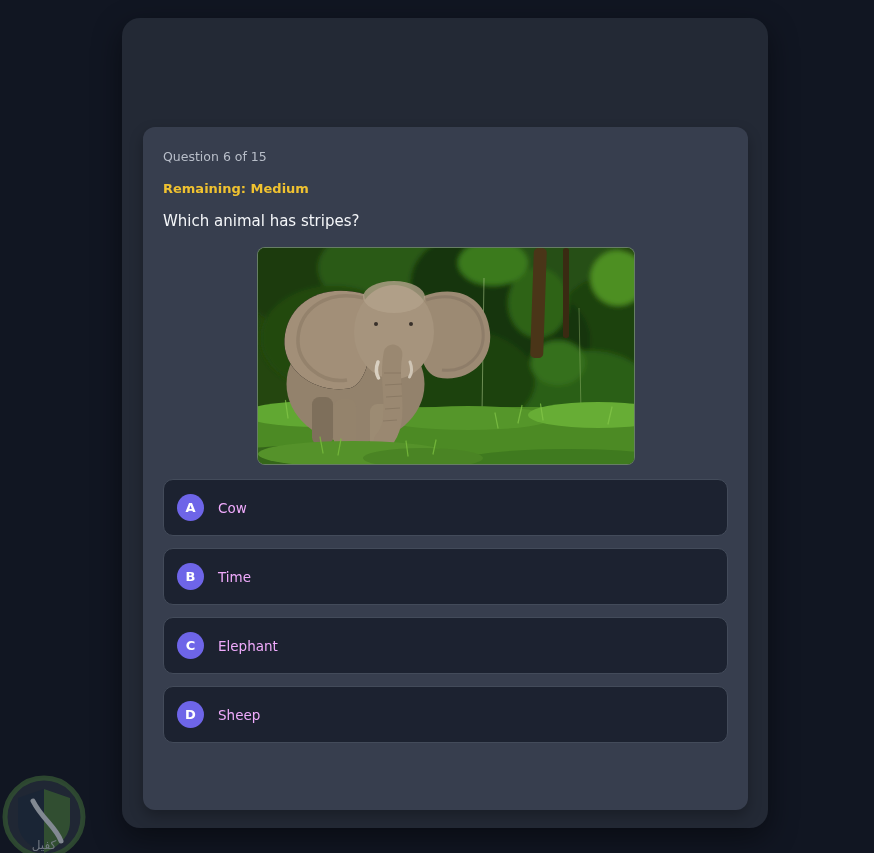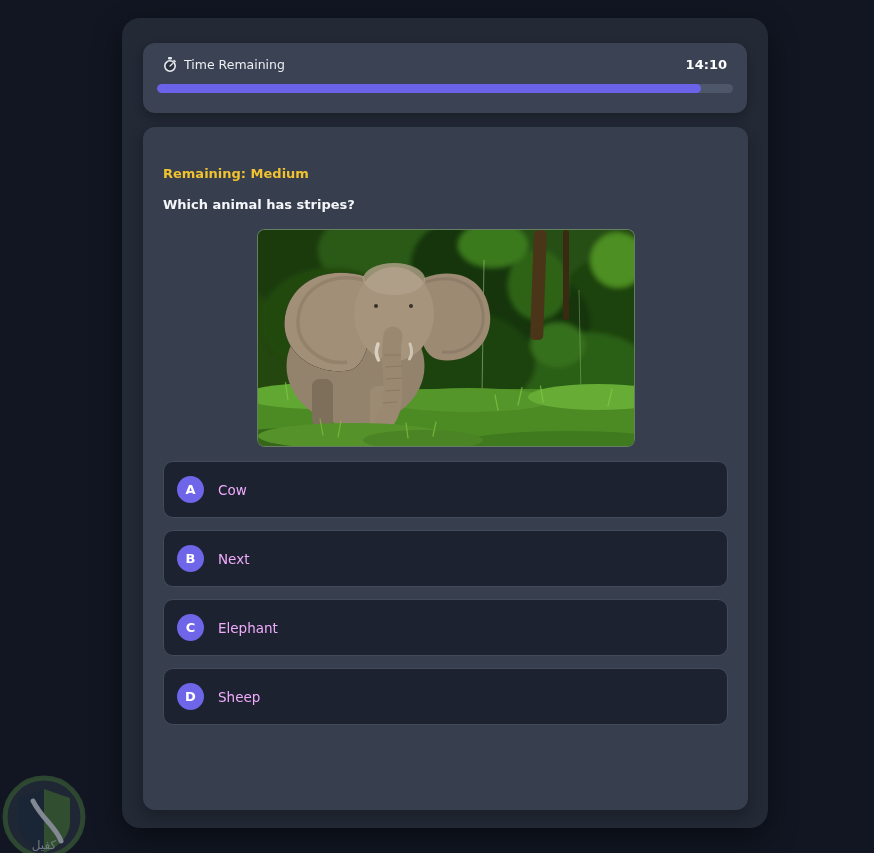--- a/index.html
+++ b/index.html
@@ -50,21 +50,21 @@
     position:absolute; left:21px; top:109px;
     width:605px; height:683px;
     background:var(--card2, #373e4e);
     border-radius:12px;
     box-shadow:0 6px 14px rgba(0,0,0,.28);
     box-sizing:border-box;
     padding:22px 20px 18px 20px;
   }
   .q-counter{font-size:12.5px; color:#b8bec9;}
   .q-difficulty{margin-top:17px; font-size:13px; font-weight:bold; color:var(--difficulty, #f0c230);}
-  .q-text{margin-top:16px; font-size:13px; font-weight:bold; color:#f4f6f9;}
+  .q-text{margin-top:16px; font-size:15px; font-weight:normal; color:#f4f6f9;}
   .q-image-wrap{
     width:376px; height:216px;
     margin:17px auto 0 auto;
     border-radius:8px;
     border:1px solid rgba(185,195,205,.45);
     overflow:hidden;
     background:#24460f;
   }
   .q-image-wrap svg{display:block; width:100%; height:100%;}
   
@@ -104,41 +104,23 @@
     width:92px; height:92px;
     opacity:.55;
     pointer-events:none;
   }
 </style>
 </head>
 <body>
 
 <div class="app-container">
 
-  <div class="timer-card">
-    <div class="timer-row">
-      <div class="timer-left">
-        <span style="display:flex;">
-          <svg width="14" height="15" viewBox="0 0 14 15">
-            <rect x="5" y="0" width="4" height="2.6" rx="1" fill="#e8ebef"></rect>
-            <circle cx="7" cy="9" r="5.2" fill="#2a3040" stroke="#e8ebef" stroke-width="1.6"></circle>
-            <line x1="7" y1="9" x2="9.4" y2="6.8" stroke="#e8ebef" stroke-width="1.3" stroke-linecap="round"></line>
-            <line x1="11" y1="3.4" x2="12.2" y2="4.6" stroke="#e8ebef" stroke-width="1.4" stroke-linecap="round"></line>
-          </svg>
-        </span>
-        <span class="timer-label">Time Remaining</span>
-      </div>
-      <span class="timer-value">14:10</span>
-    </div>
-    <div class="progress-track">
-      <div class="progress-fill" style="width: 94.5%;"></div>
-    </div>
-  </div>
 
   <div class="question-card">
+    <div class="q-counter">Question 6 of 15</div>
     <div class="q-difficulty">Remaining: Medium</div>
     <div class="q-text">Which animal has stripes?</div>
 
     <div class="q-image-wrap">
       <svg viewBox="0 0 752 432" preserveAspectRatio="none">
         <defs>
           <filter id="soft" x="-20%" y="-20%" width="140%" height="140%">
             <feGaussianBlur stdDeviation="5"></feGaussianBlur>
           </filter>
         </defs>
@@ -222,21 +204,21 @@
       </svg>
     </div>
 
     <div class="options">
       <div class="option">
         <span class="badge">A</span>
         <span class="option-label">Cow</span>
       </div>
       <div class="option">
         <span class="badge">B</span>
-        <span class="option-label">Next</span>
+        <span class="option-label">Time</span>
       </div>
       <div class="option">
         <span class="badge">C</span>
         <span class="option-label">Elephant</span>
       </div>
       <div class="option">
         <span class="badge">D</span>
         <span class="option-label">Sheep</span>
       </div>
     </div>

